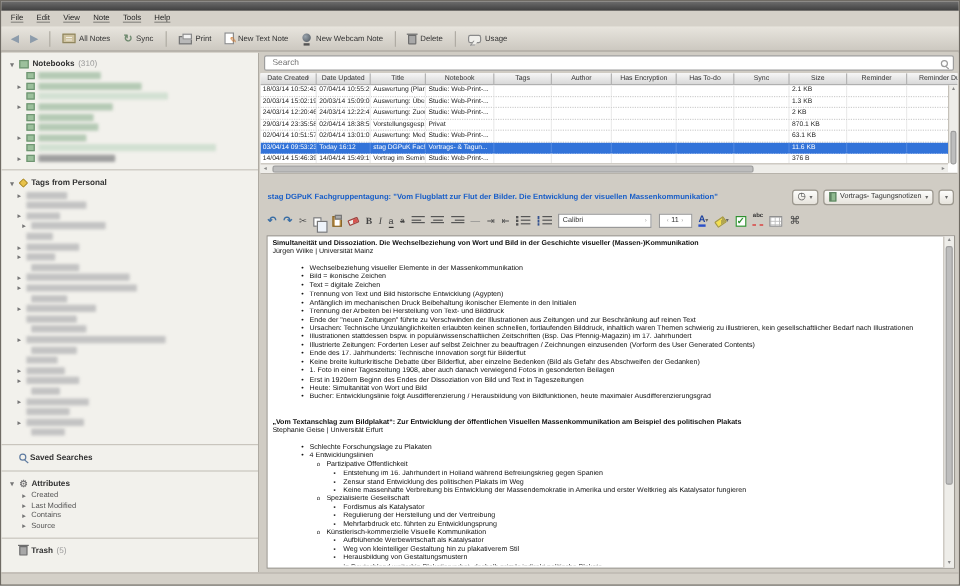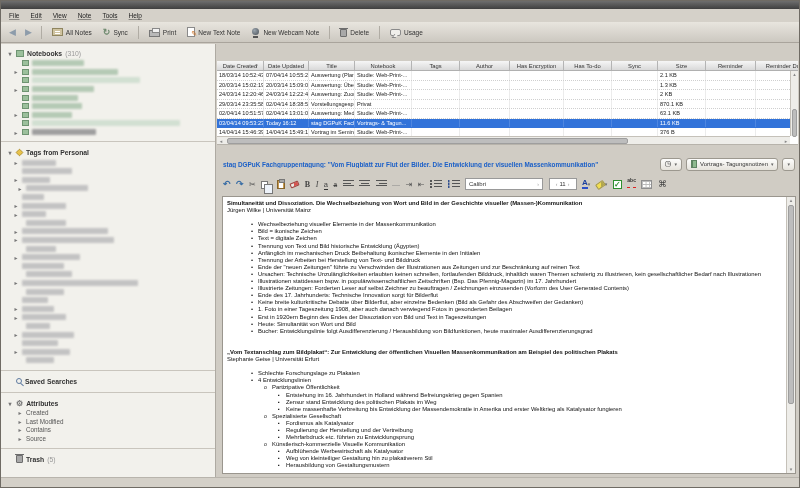--- a/index.html
+++ b/index.html
@@ -441,20 +441,24 @@
       <div class="sb-head">
         <span class="exp"></span>
         <span class="mi mi-trash" style="margin-top:0"></span>
         <span>Trash</span>
         <span class="sb-count">(5)</span>
       </div>
     </div>
 
     <div class="main">
 
+      <div class="searchbar">
+        <input type="text" placeholder="Search" style="">
+        <span class="search-glass"></span>
+      </div>
 
       <div class="table-wrap">
         <div class="thead grid">
 
         <span class="th">Date Created</span>
             <span class="th">Date Updated</span>
             <span class="th">Title</span>
             <span class="th">Notebook</span>
             <span class="th">Tags</span>
             <span class="th">Author</span>

